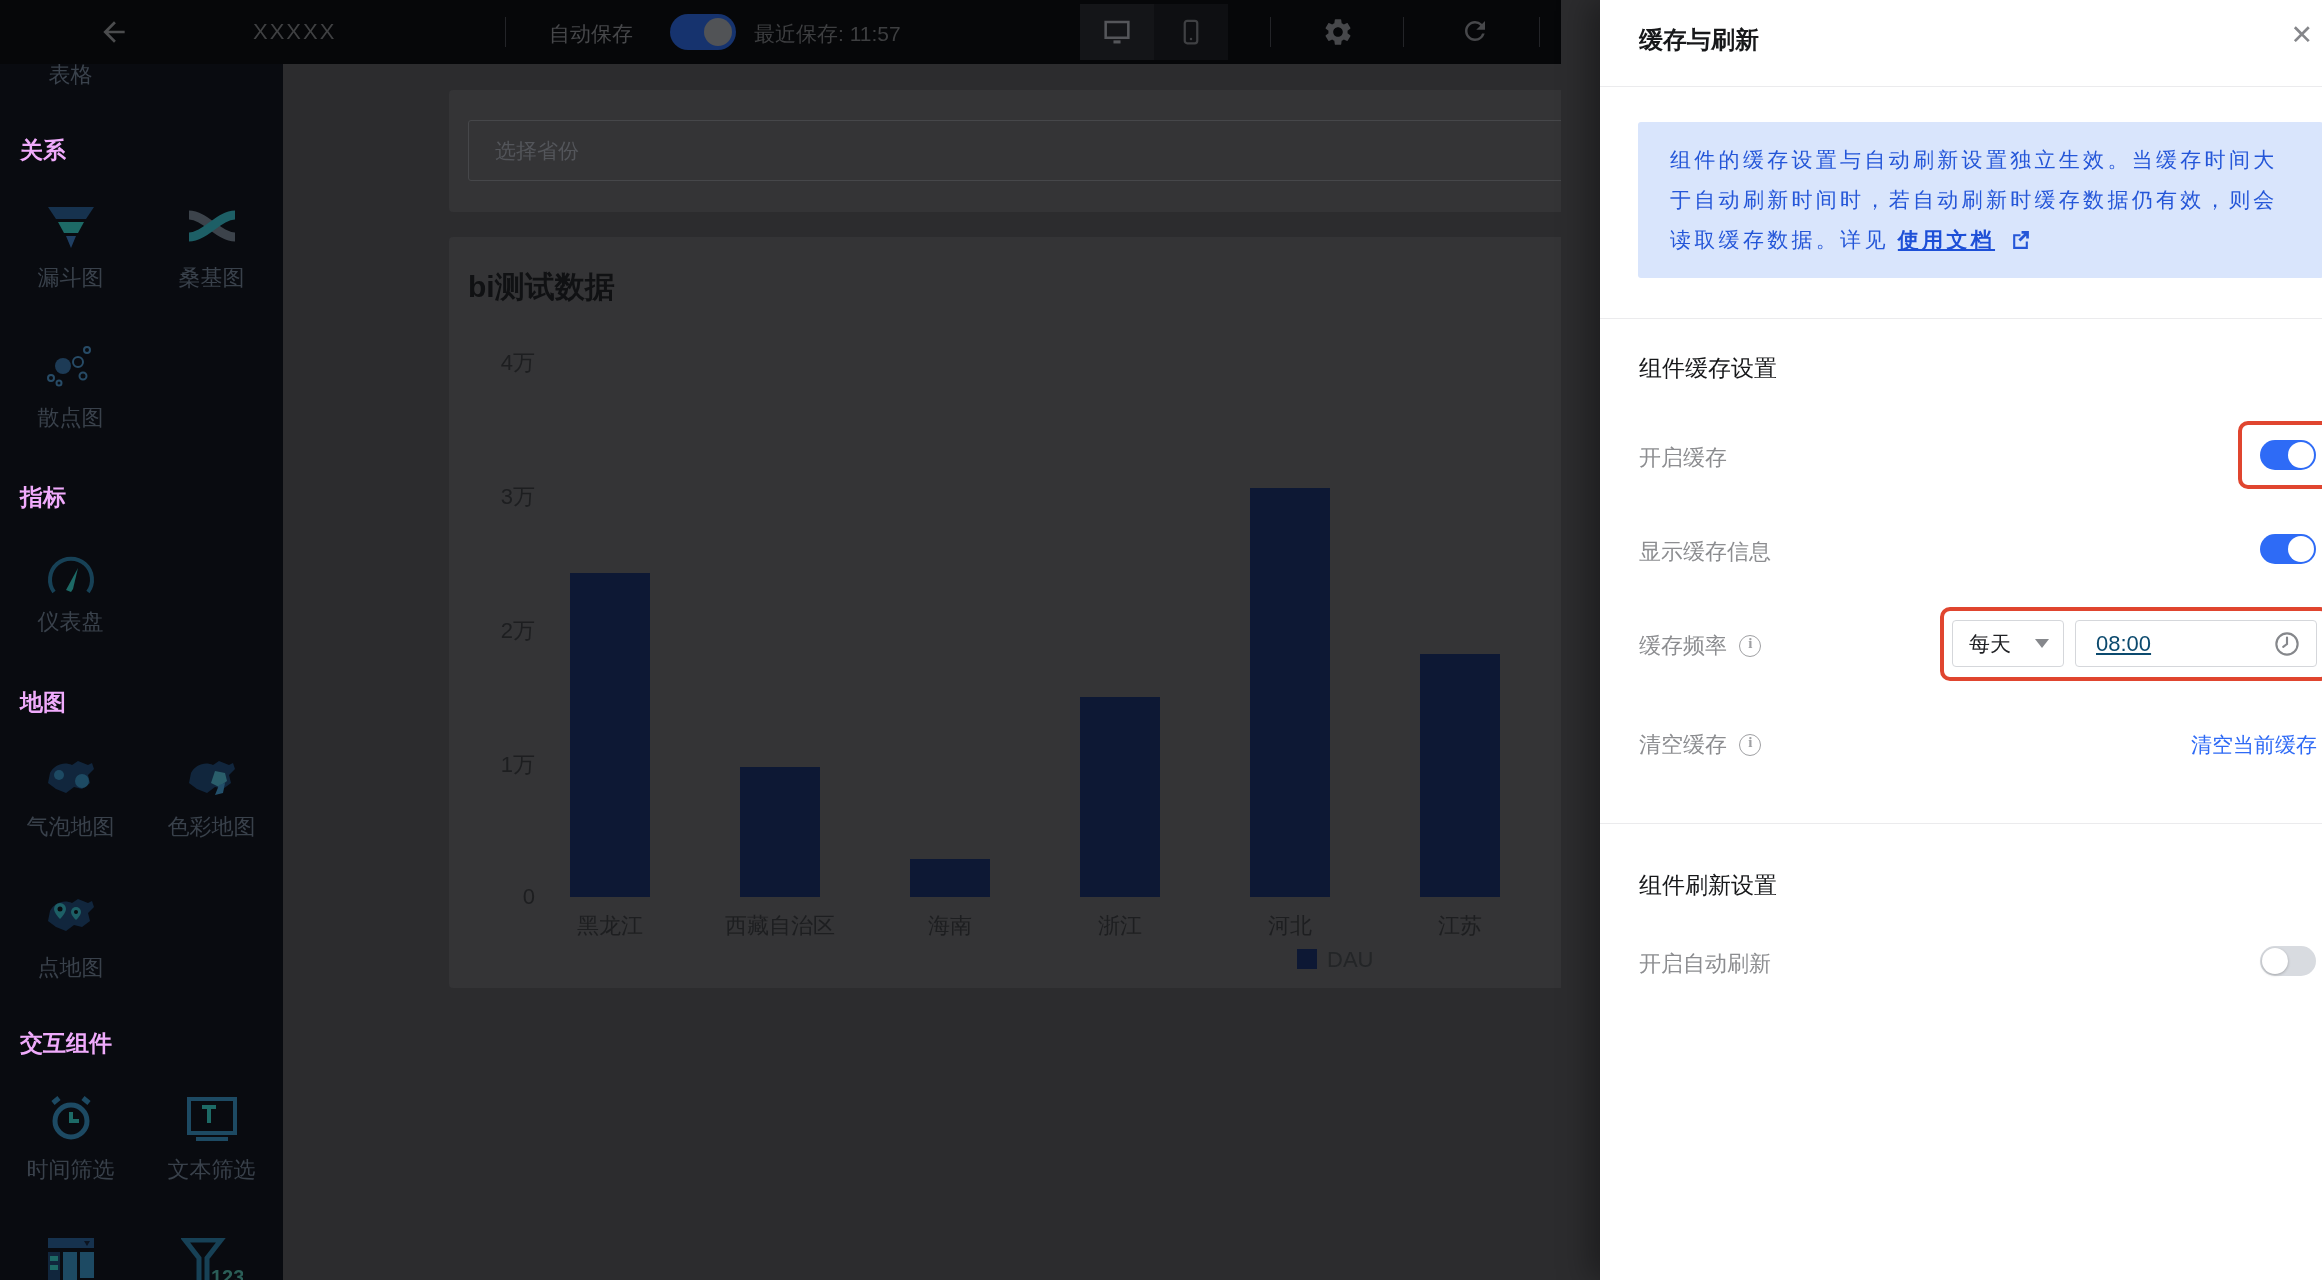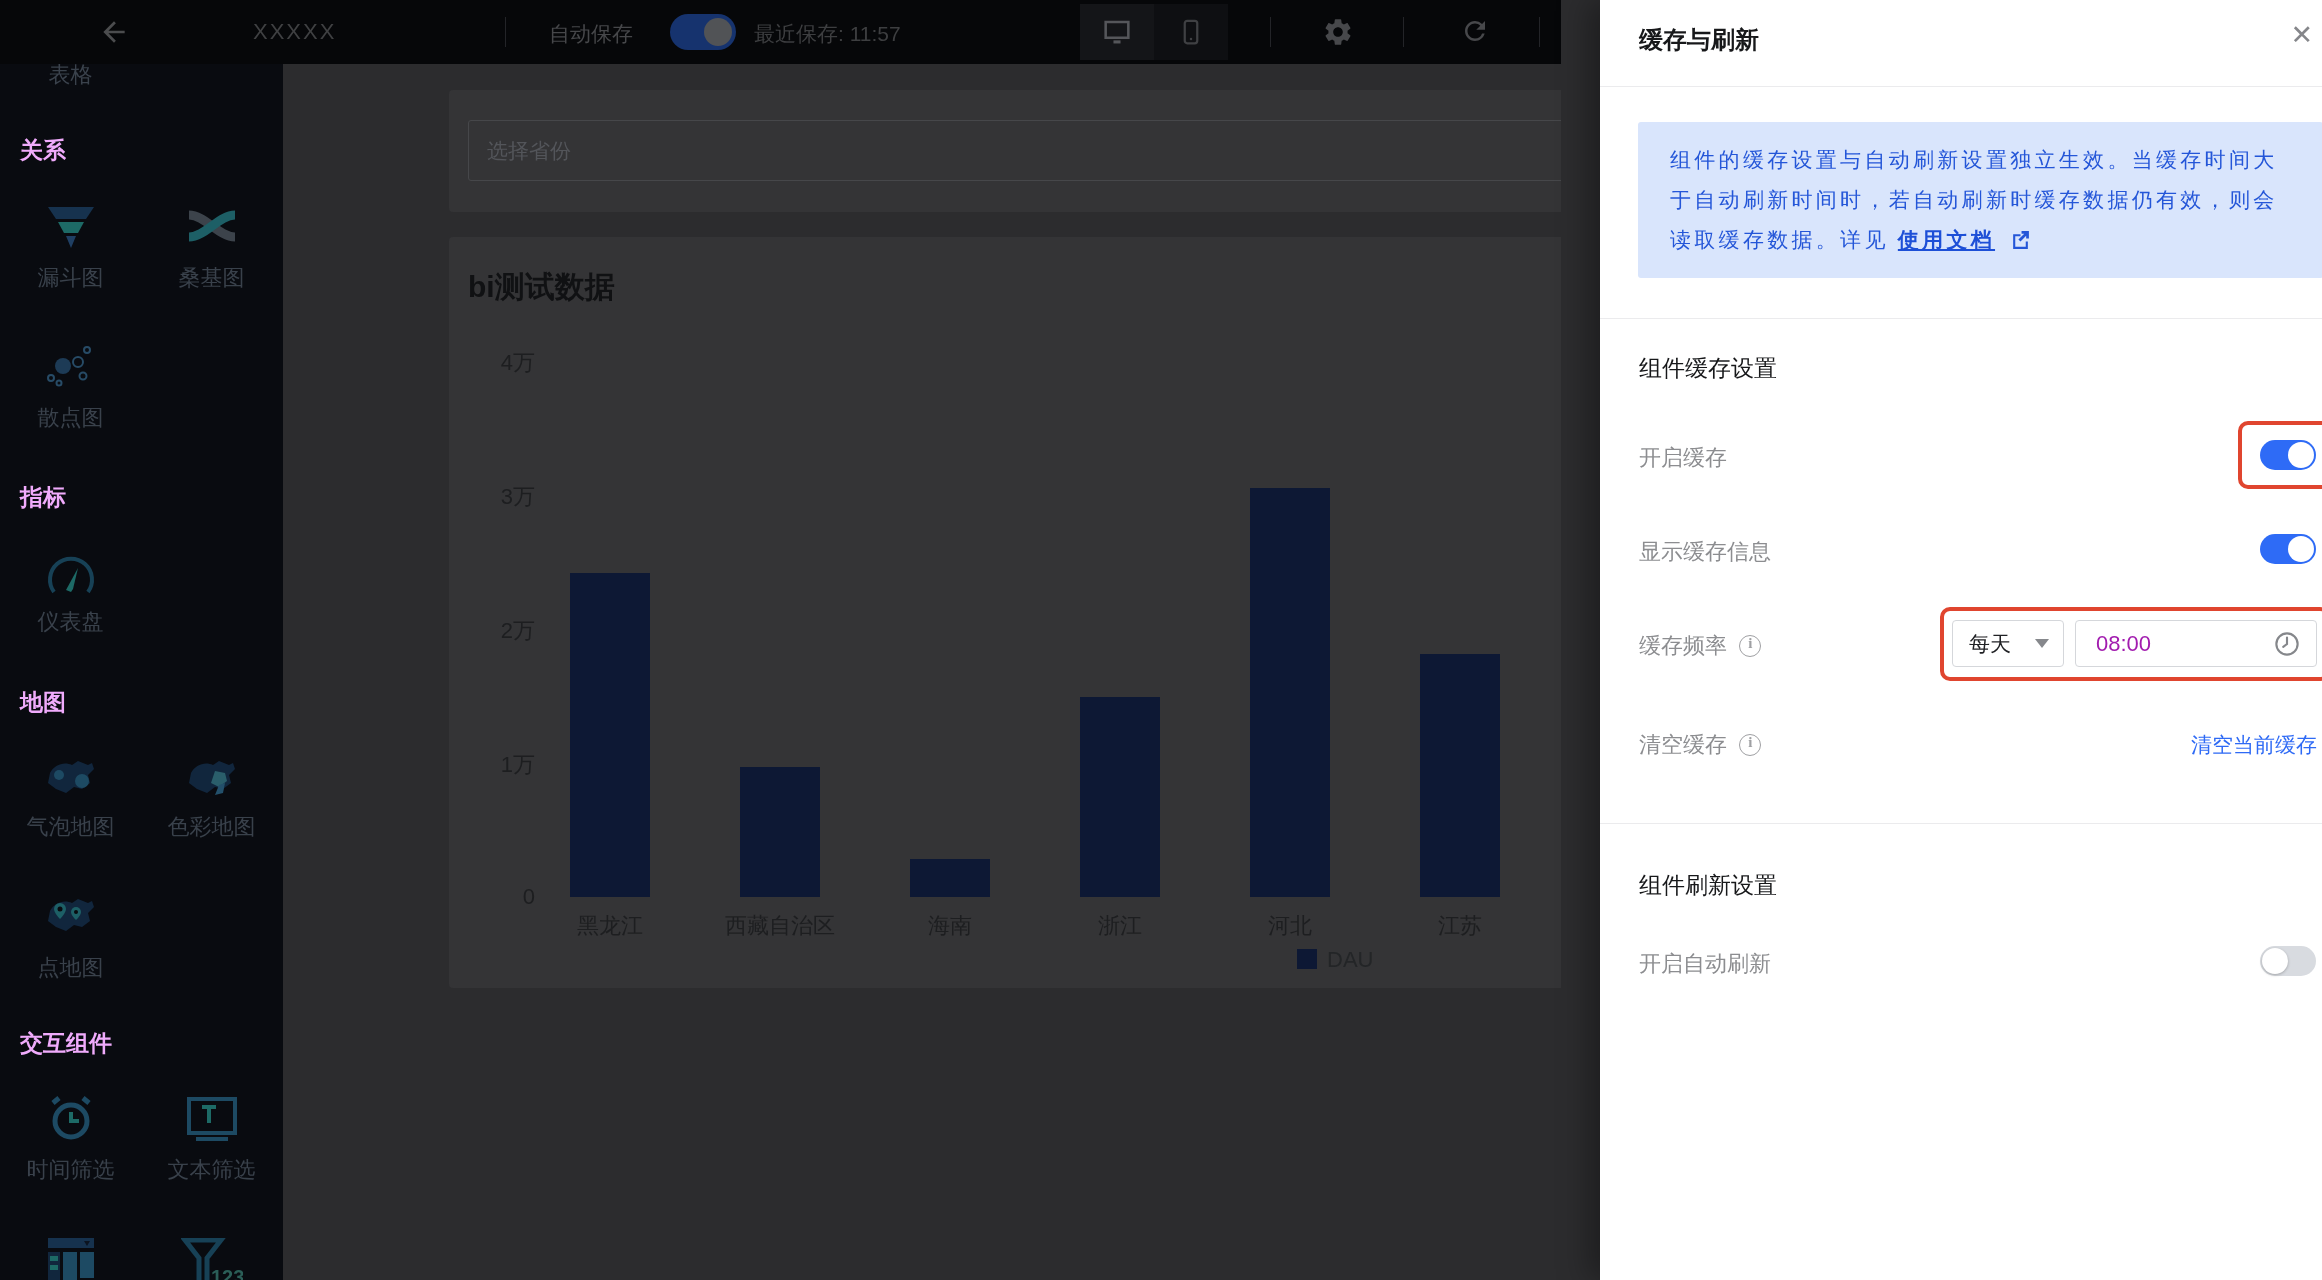--- a/index.html
+++ b/index.html
@@ -22,21 +22,21 @@
   
   .sidebar { position:absolute; left:0; top:64px; width:283px; height:1216px; background:#090b10; overflow:hidden; z-index:4; }
   .s-head { position:absolute; left:20px; font-size:23px; font-weight:bold; color:#f0abfc; }
   .s-cell { position:absolute; width:141px; display:flex; justify-content:center; }
   .s-label { position:absolute; width:141px; text-align:center; font-size:22px; color:#39414b; white-space:nowrap; }
   .col2 { left:141px; }
 
   
   .canvas { position:absolute; left:283px; top:64px; width:1278px; height:1216px; background:#2c2c2e; overflow:hidden; }
   .card { position:absolute; left:166px; width:1200px; background:#343436; border-radius:4px; }
-  .province-input { position:absolute; left:19px; top:30px; width:1150px; height:61px; border:1px solid #46474a; border-radius:3px; display:flex; align-items:center; padding-left:18px; font-size:21px; color:#53555a; background:transparent; }
+  .province-input { position:absolute; left:19px; top:30px; width:1150px; height:61px; border:1px solid #46474a; border-radius:3px; display:flex; align-items:center; padding-left:26px; font-size:21px; color:#53555a; background:transparent; }
   .chart-title { position:absolute; left:19px; top:30px; font-size:30px; font-weight:bold; color:#101113; }
   .ytick { position:absolute; left:16px; width:70px; text-align:right; font-size:22px; color:#1d1e20; }
   .bar { position:absolute; }
   .xlabel { position:absolute; width:170px; text-align:center; font-size:22px; color:#1d1e20; }
   .legend-sq { position:absolute; width:20px; height:20px; }
   .legend-txt { position:absolute; font-size:22px; color:#232527; }
 
   
   .drawer { position:absolute; left:1561px; top:0; width:761px; height:1280px; background:#ffffff; box-shadow:-10px 0 30px rgba(0,0,0,0.35); z-index:10;margin-left:39px; }
   .d-title { position:absolute; left:39px; top:24px; font-size:24px; font-weight:bold; color:#17181a; }
@@ -50,21 +50,21 @@
   .tg::after { content:''; position:absolute; right:2px; top:2px; width:26px; height:26px; border-radius:50%; background:#fff; }
   .tg.off { background:#d8dbe0; }
   .tg.off::after { right:auto; left:2px; box-shadow:0 1px 3px rgba(0,0,0,0.25); }
   .hl-box { position:absolute; border:4px solid #e0452f; border-radius:10px; }
   .info-i { display:inline-block; position:relative; width:22px; height:22px; border:1.5px solid #9fa0a3; border-radius:50%; vertical-align:-4px; }
   .info-i::after { content:'i'; position:absolute; left:0; right:0; top:-1px; text-align:center; font-size:15px; color:#9fa0a3; font-family:"Liberation Serif",serif; font-weight:bold; }
   .select-box { position:absolute; left:352px; top:620px; width:112px; height:47px; border:1px solid #d5d7db; border-radius:4px; background:#fff; display:flex; align-items:center; padding:0 14px 0 16px; cursor:pointer; }
   .select-box .val { font-size:21px; color:#202124; flex:1; }
   .caret { width:0; height:0; border-left:7px solid transparent; border-right:7px solid transparent; border-top:9px solid #86888c; }
   .time-box { position:absolute; left:475px; top:620px; width:242px; height:47px; border:1px solid #d5d7db; border-radius:4px; background:#fff; display:flex; align-items:center; padding:0 16px 0 20px; cursor:pointer; }
-  .time-box .val { font-size:22px; color:#a21caf; flex:1; }
+  .time-box .val { font-size:22px; color:#0c4a6e; flex:1;text-decoration:underline; }
   .link { position:absolute; font-size:21px; color:#2e6af5; cursor:pointer; }
 </style>
 </head>
 <body>
 
 <div id="app">
 
   <div class="topbar">
     <svg class="abs" style="left:98px;top:16px;color:#4b4c4e;" width="32" height="32" viewBox="0 0 24 24">
         <path fill="currentColor" d="M20 11H7.83l5.59-5.59L12 4l-8 8 8 8 1.41-1.41L7.83 13H20v-2z"></path>

